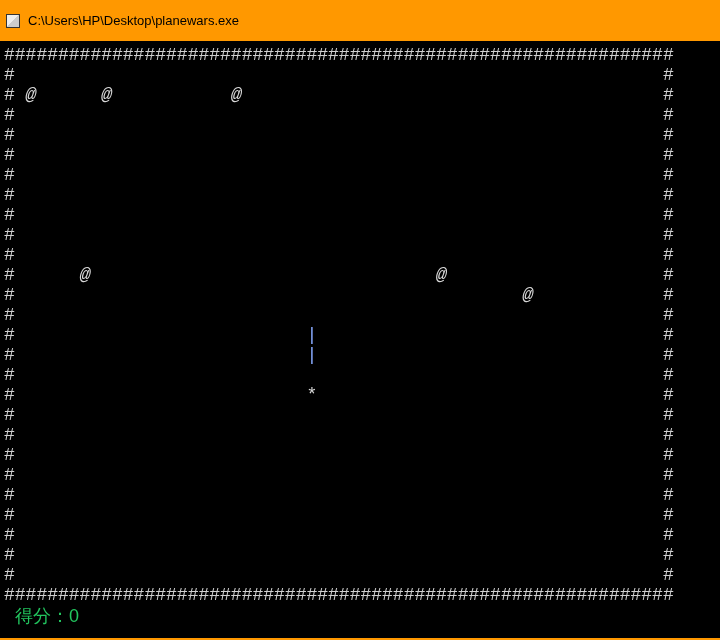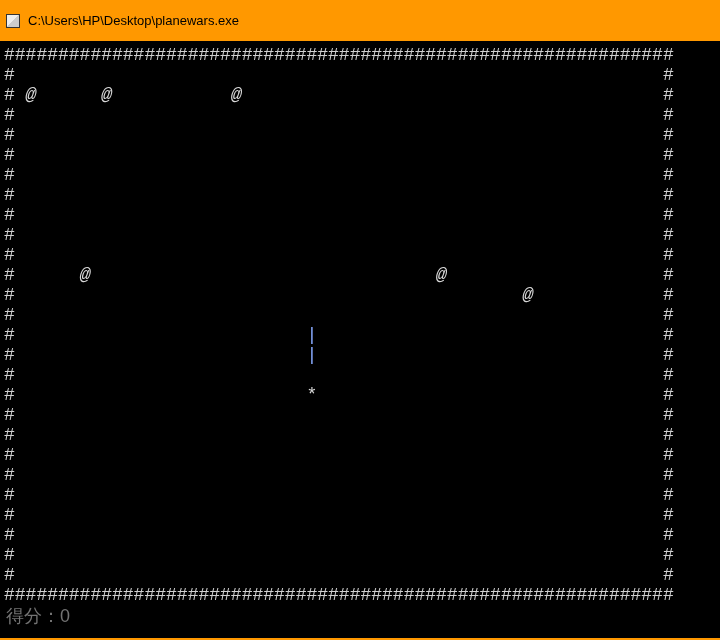--- a/index.html
+++ b/index.html
@@ -53,25 +53,25 @@
       line-height: 20px;
       white-space: pre;
       color: #d0d0d0;
     }
     .row { height: 20px; }
     .enemy { font-style: italic; color: #d8d8d8; }
     .bullet { color: #88aaff; }
     .player { color: #d8d8d8; }
     .score {
       position: absolute;
-      left: 6px;
+      left: 15px;
       bottom: 12px;
       font-family: "Microsoft YaHei","SimSun",sans-serif;
       font-size: 18px;
-      color: #737373;
+      color: #22c55e;
     }
     .bottom-line {
       position: absolute;
       left: 0; right: 0; bottom: 0;
       height: 2px;
       background: #ff9800;
     }
   </style>
 </head>
 <body>

